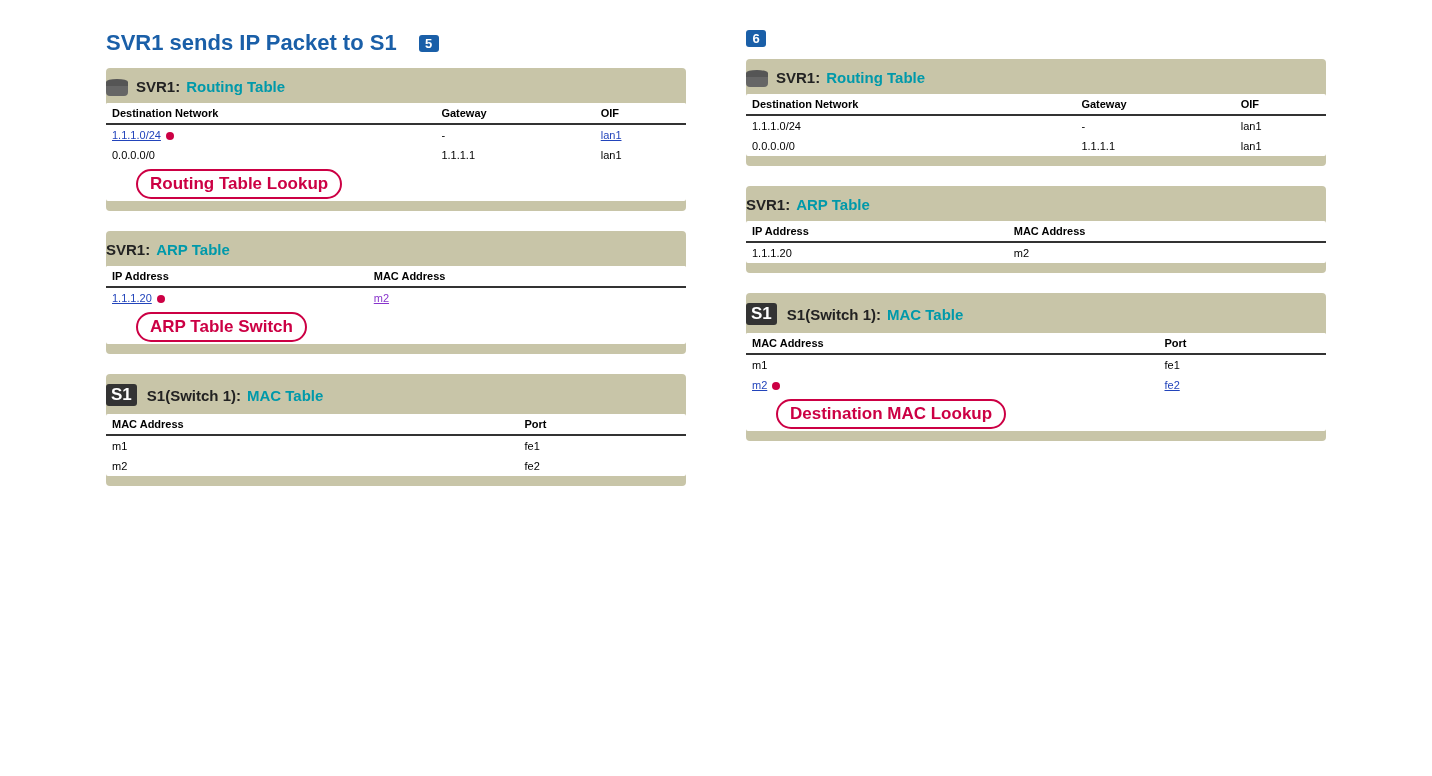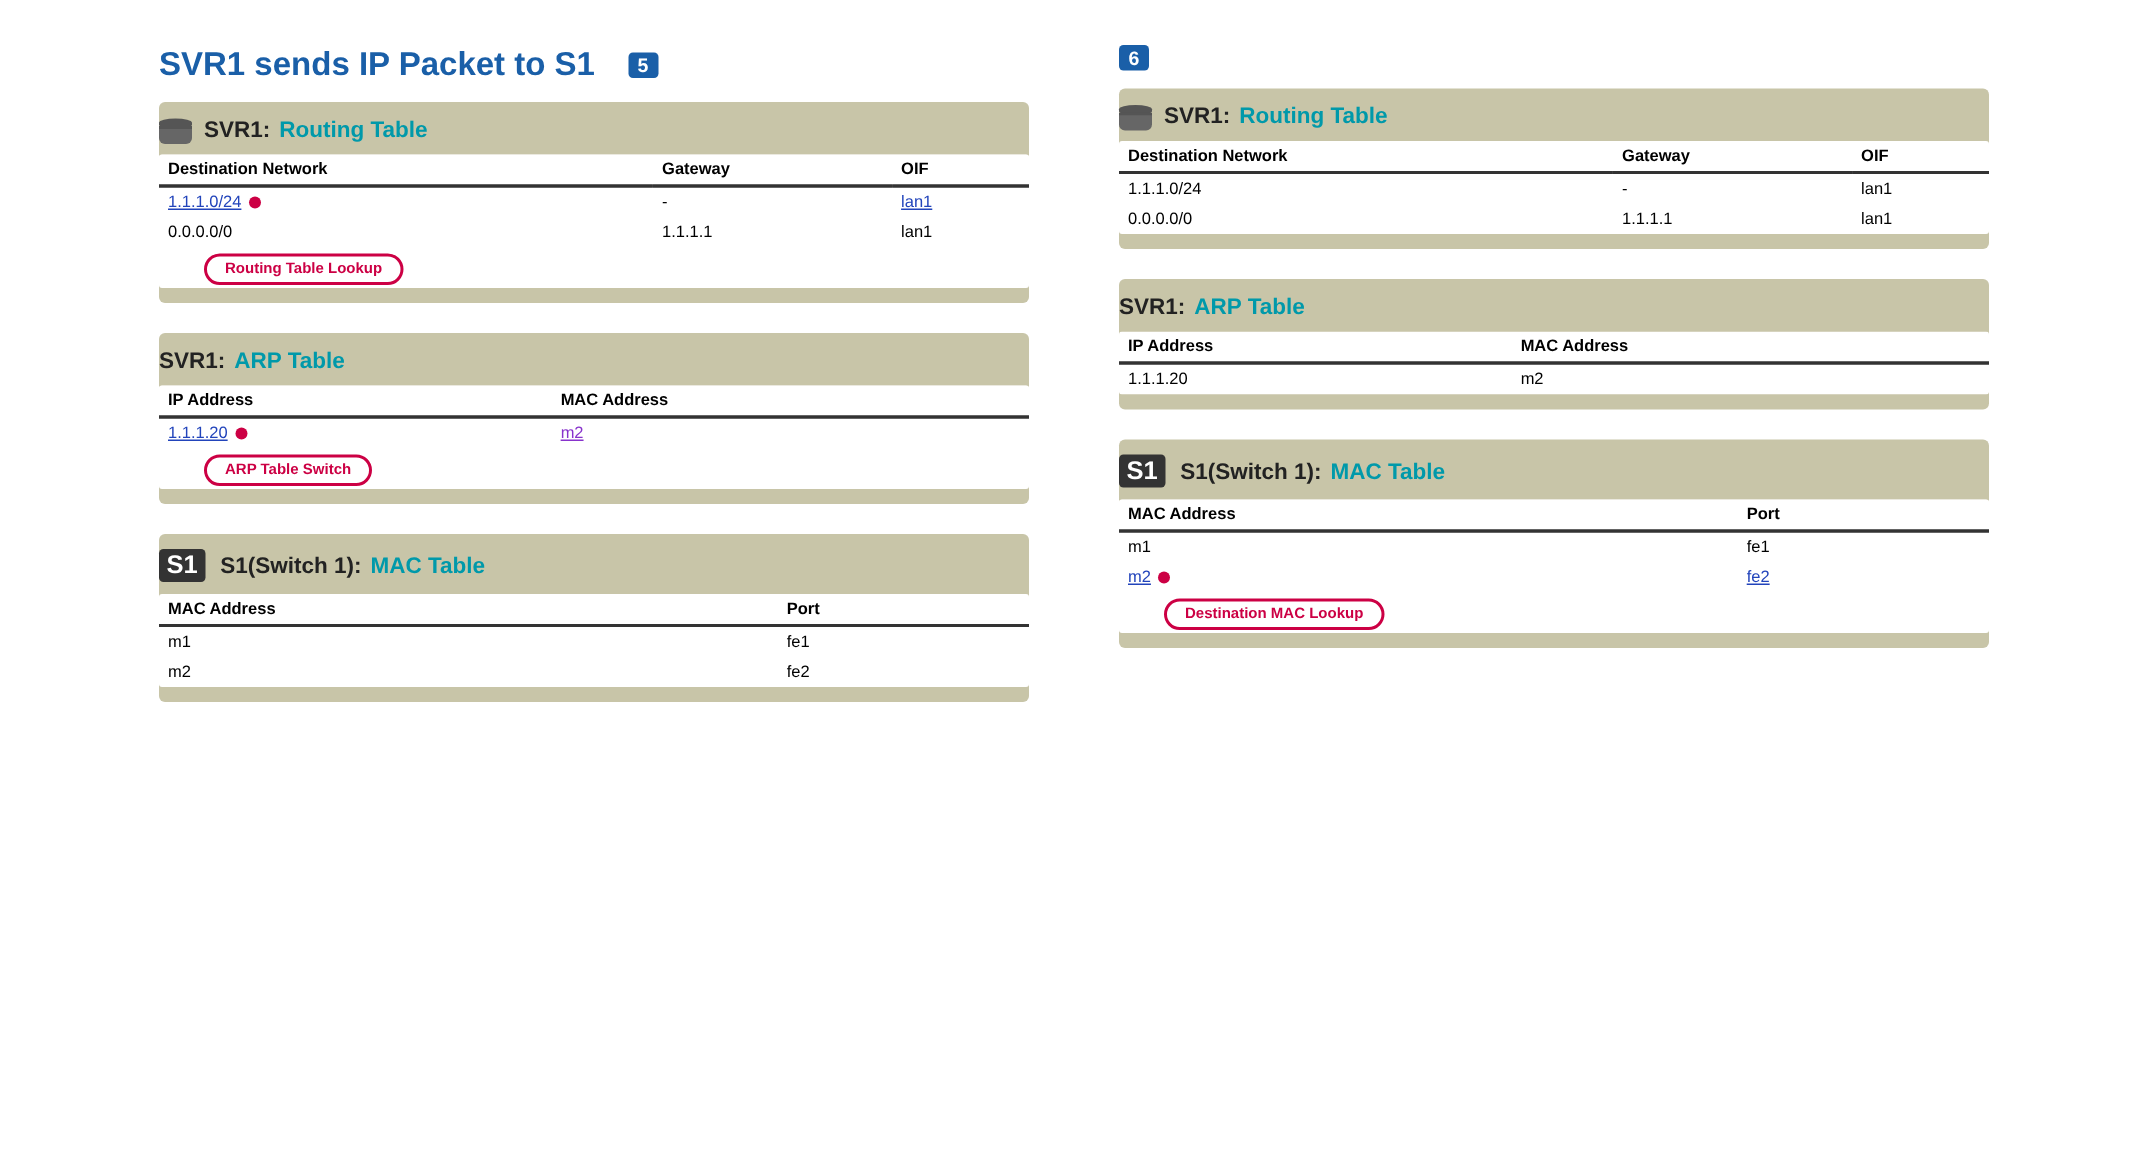--- a/index.html
+++ b/index.html
@@ -153,21 +153,21 @@
       vertical-align: middle;
     }
 
     .lookup-balloon {
       display: inline-flex;
       align-items: center;
       border: 2px solid #cc0044;
       border-radius: 20px;
       padding: 3px 12px;
       color: #cc0044;
-      font-size: 10px;
+      font-size: 17px;
       font-weight: bold;
       background: #fff;
       margin-left: 10px;
       white-space: nowrap;
     }
 
     .balloon-wrapper {
       display: flex;
       align-items: center;
       margin-top: 4px;

